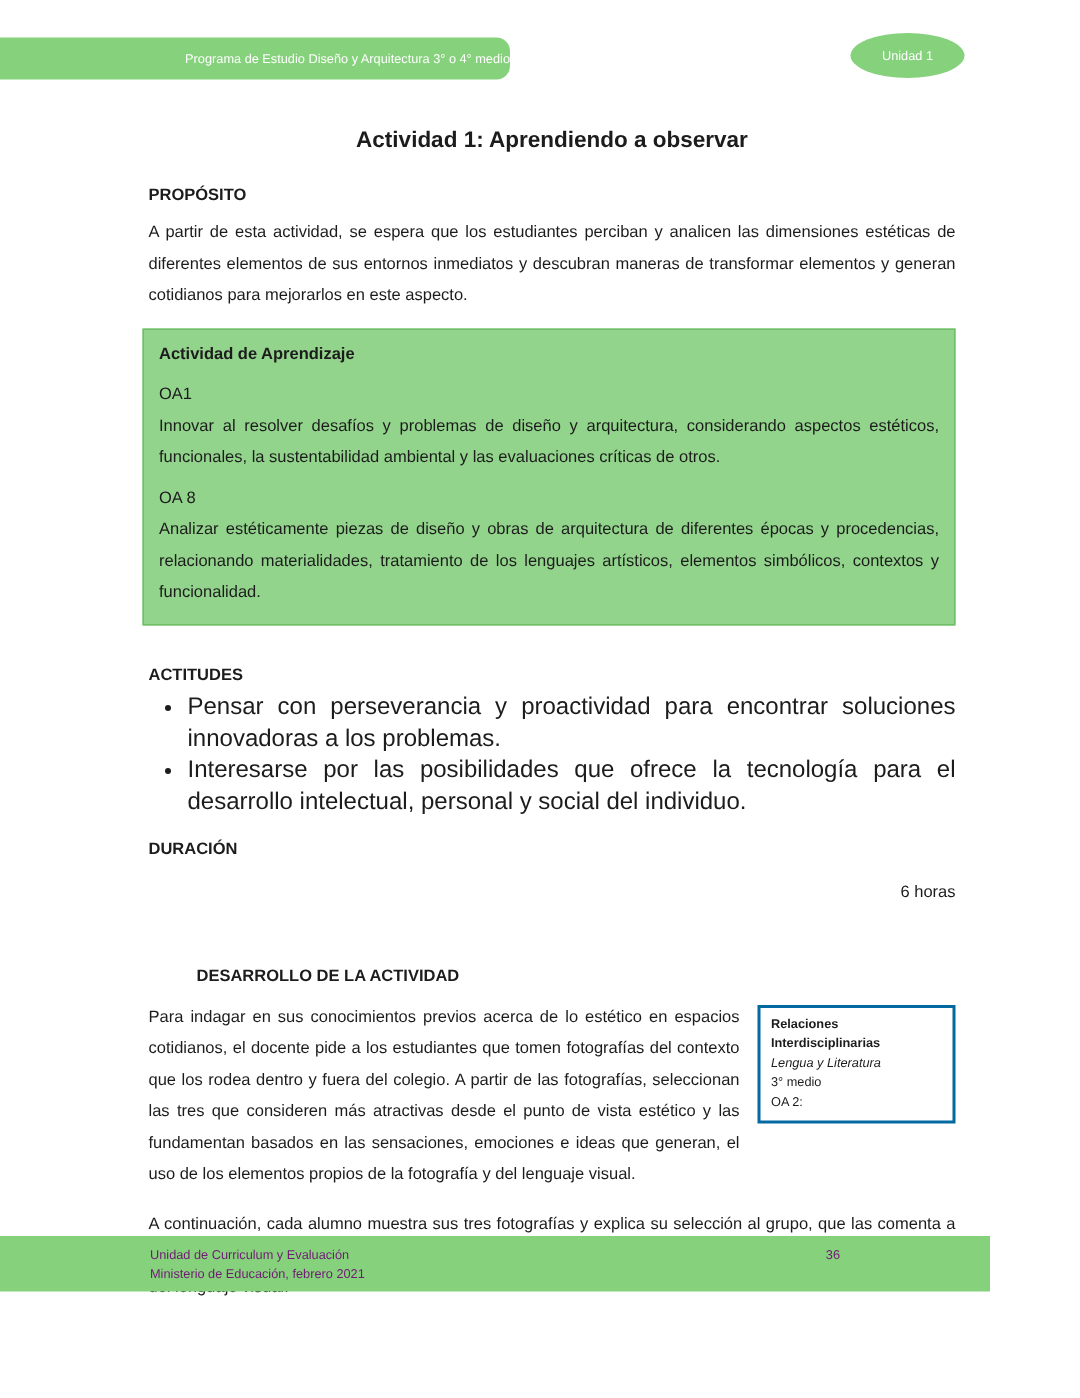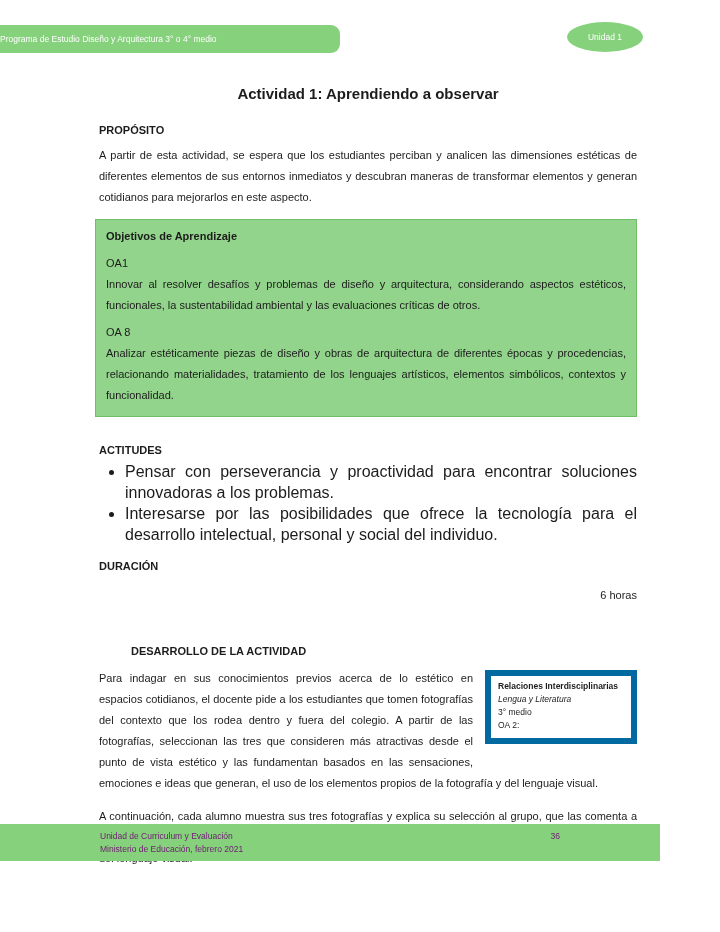--- a/index.html
+++ b/index.html
@@ -20,21 +20,21 @@
   
   .header-bar{
     position:absolute;
     left:0; top:25px;
     width:340px; height:28px;
     background:var(--bar-green);
     border-radius:0 9px 9px 0;
     color:#ffffff;
     font-size:8.5px;
     line-height:28px;
-    text-align:left;
+    text-align:right;
   }
   .unit-badge{
     position:absolute;
     left:567px; top:22px;
     width:76px; height:30px;
     background:var(--bar-green);
     border-radius:50%;
     color:#ffffff;
     font-size:8.5px;
     line-height:30px;
@@ -109,23 +109,23 @@
     font-size:11px;
     line-height:21px;
     text-align:right;
   }
   .h-desarrollo{margin-top:38px;padding-left:32px;}
   .p-desarrollo1{margin-top:10px;}
   .p-desarrollo2{margin-top:12px;}
   
   .interdisc-box{
     float:right;
-    width:152px;
+    width:132px;
     margin:2px 0 20px 12px;
-    border:6px solid #0369a1;
+    border:2px solid #0369a1;
     padding:4px 7px 6px 7px;
     font-size:8.5px;
     line-height:13px;
     text-align:left;
   }
   .interdisc-title{font-weight:bold;}
   .interdisc-subject{font-style:italic;}
   
   .footer-bar{
     position:absolute;
@@ -158,21 +158,21 @@
 </div>
 
 <div class="content">
 
   <div class="doc-title">Actividad 1: Aprendiendo a observar</div>
 
   <div class="sec-heading h-proposito">PROPÓSITO</div>
   <p class="body-par p-proposito">A partir de esta actividad, se espera que los estudiantes perciban y analicen las dimensiones estéticas de diferentes elementos de sus entornos inmediatos y descubran maneras de transformar elementos y generan cotidianos para mejorarlos en este aspecto.</p>
 
   <div class="oa-box">
-    <div class="box-heading">Objetivos de Aprendizaje</div>
+    <div class="box-heading">Actividad de Aprendizaje</div>
     <div class="oa-code">OA1</div>
     <p class="oa-text">Innovar al resolver desafíos y problemas de diseño y arquitectura, considerando aspectos estéticos, funcionales, la sustentabilidad ambiental y las evaluaciones críticas de otros.</p>
     <div class="oa-code">OA 8</div>
     <p class="oa-text">Analizar estéticamente piezas de diseño y obras de arquitectura de diferentes épocas y procedencias, relacionando materialidades, tratamiento de los lenguajes artísticos, elementos simbólicos, contextos y funcionalidad.</p>
   </div>
 
   <div class="sec-heading h-actitudes">ACTITUDES</div>
   <ul class="actitudes-list">
     <li>Pensar con perseverancia y proactividad para encontrar soluciones innovadoras a los problemas.</li>
     <li>Interesarse por las posibilidades que ofrece la tecnología para el desarrollo intelectual, personal y social del individuo.</li>

